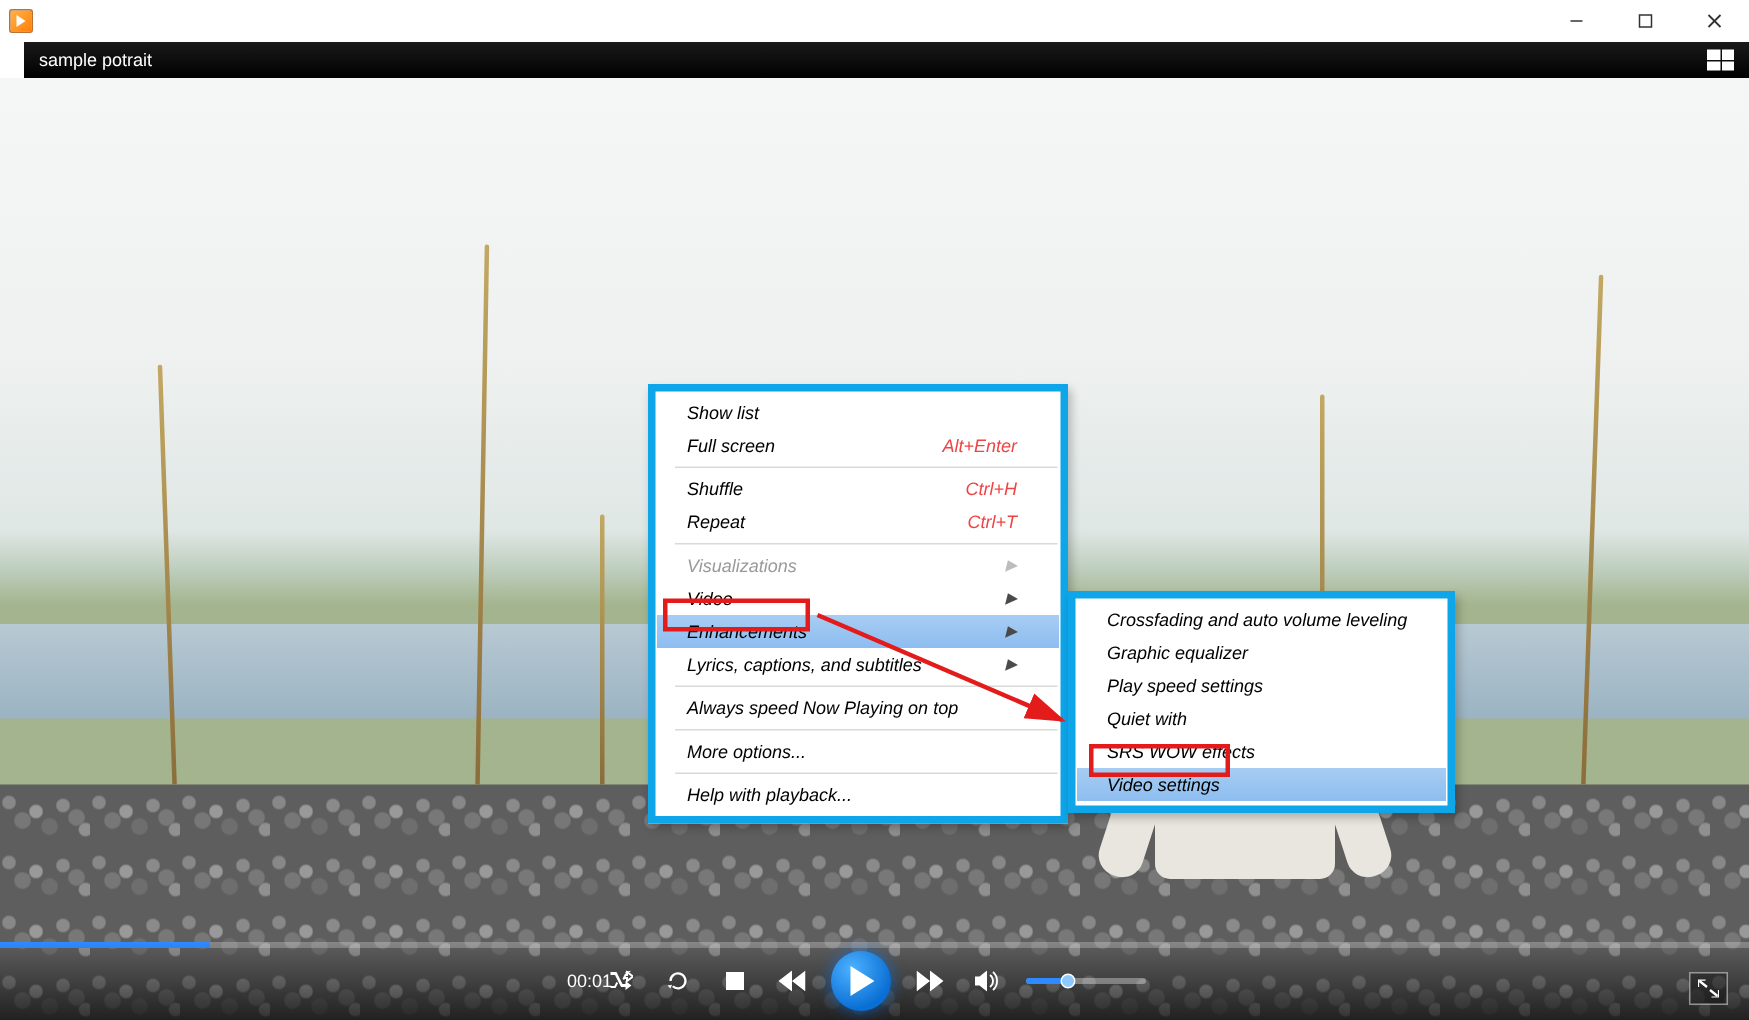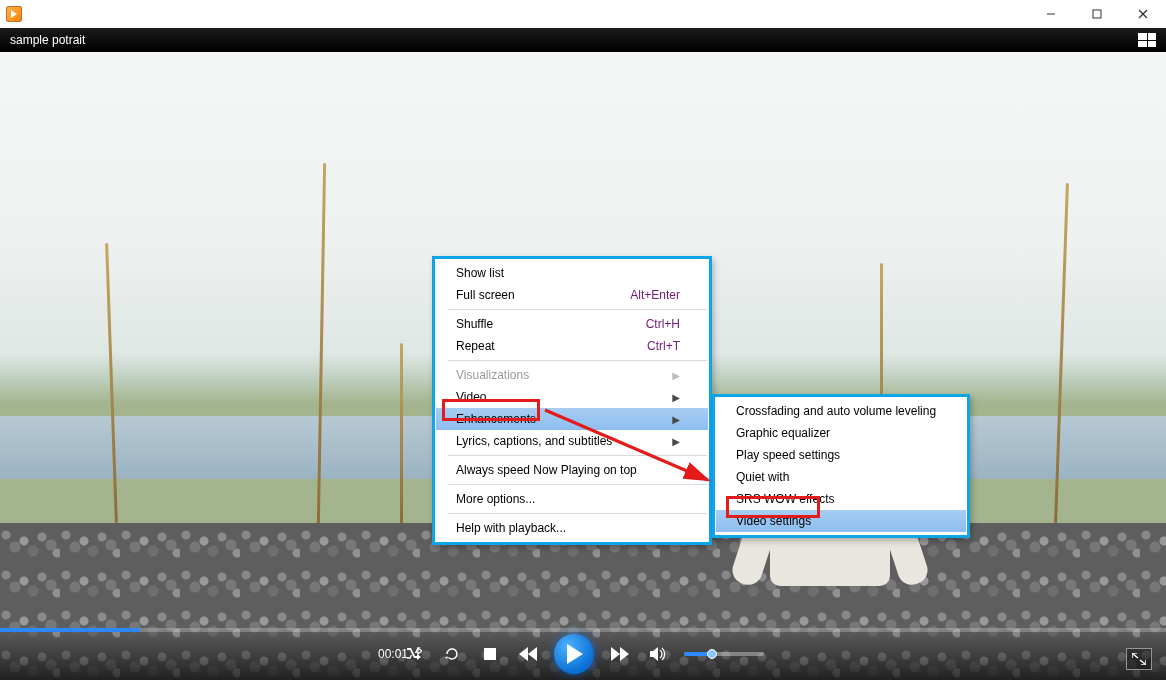--- a/index.html
+++ b/index.html
@@ -4,21 +4,21 @@
 <style>
   * { box-sizing: border-box; margin: 0; padding: 0; font-family: "Segoe UI", Tahoma, sans-serif; font-size: 12px; }
   html, body { width: 1166px; height: 680px; overflow: hidden; background: #fff; }
   
   .titlebar { height: 28px; background: #fff; display: flex; align-items: center; justify-content: space-between; padding-left: 6px; }
   .app-icon { width: 16px; height: 16px; background: linear-gradient(135deg,#ffb347,#ff8008); border:1px solid #b87333; border-radius:2px; position:relative; }
   .app-icon::after { content:''; position:absolute; left:4px; top:3px; border-left:6px solid #fff; border-top:4px solid transparent; border-bottom:4px solid transparent; }
   .win-controls { display:flex; }
   .win-btn { width:46px; height:28px; display:flex; align-items:center; justify-content:center; color:#333; }
   
-  .nowbar { height:24px; background:linear-gradient(#1a1a1a,#000); display:flex; align-items:center; justify-content:space-between; padding:0 10px; color:#fff; font-size:12px; }
+  .nowbar { height:24px; background:linear-gradient(#1a1a1a,#000); display:flex; align-items:center; justify-content:space-between; padding:0 10px; color:#fff; font-size:12px;margin-left:16px; }
   .nowbar-right { width:18px; height:14px; display:grid; grid-template-columns:1fr 1fr; grid-template-rows:1fr 1fr; gap:1px; }
   .nowbar-right span { background:#fff; }
   
   .stage { position:relative; width:1166px; height:calc(680px - 28px - 24px); background:#c6d7da; overflow:hidden; }
   .sky { position:absolute; inset:0; background:linear-gradient(#f5f7f7 0%, #eef1f0 30%, #dfe7e5 48%, #bfcfbf 52%, #a3b48e 56%); }
   .water { position:absolute; left:0; right:0; top:58%; height:10%; background:linear-gradient(#b7c9d3,#9bb3c2); }
   .pebbles { position:absolute; left:0; right:0; bottom:0; height:25%; background:
       radial-gradient(circle at 10% 30%, #888 0 4px, transparent 5px),
       radial-gradient(circle at 25% 60%, #777 0 5px, transparent 6px),
       radial-gradient(circle at 40% 45%, #999 0 4px, transparent 5px),
@@ -35,28 +35,28 @@
   .reed.r4 { left:700px; bottom:25%; height:200px; transform:rotate(-3deg);}
   .reed.r5 { left:880px; bottom:25%; height:260px; }
   .reed.r6 { left:1060px;bottom:25%; height:340px; transform:rotate(2deg);}
   .person { position:absolute; left:730px; bottom:15%; width:200px; height:190px; }
   .person .body { position:absolute; left:40px; bottom:0; width:120px; height:130px; background:#e8e6de; border-radius:40px 40px 10px 10px; }
   .person .head { position:absolute; left:80px; bottom:125px; width:44px; height:56px; background:#2e2318; border-radius:20px 20px 16px 16px; }
   .person .arm { position:absolute; bottom:0; width:30px; height:90px; background:#e8e6de; border-radius:14px; }
   .person .arm.l { left:12px; transform:rotate(18deg); }
   .person .arm.r { right:12px; transform:rotate(-18deg); }
   
-  .ctx { position:absolute; background:#fff; border:3px solid #0ea5e9; box-shadow:2px 3px 6px rgba(0,0,0,.25); padding:3px 1px; }
+  .ctx { position:absolute; background:#fff; border:5px solid #0ea5e9; box-shadow:2px 3px 6px rgba(0,0,0,.25); padding:3px 1px;font-style:italic; }
   .ctx .item { display:flex; align-items:center; justify-content:space-between; height:22px; padding:0 28px 0 20px; white-space:nowrap; color:#000; }
   .ctx .item.disabled { color:#9a9a9a; }
   .ctx .item.hl { background:#6fa8e6; background:linear-gradient(#a7cdf3,#8dbdf0);align-items:center; }
   .ctx .sep { height:1px; background:#d9d9d9; margin:3px 1px 3px 12px; }
   .ctx .arrow { margin-left:30px; color:#4a4a4a; font-size:10px; }
   .ctx .item.disabled .arrow { color:#bdbdbd; }
-  .ctx .shortcut { margin-left:43px; color:#701a75; }
+  .ctx .shortcut { margin-left:43px; color:#ef4444; }
   #ctx-main { left:432px; top:204px; width:280px; }
   #ctx-sub  { left:712px; top:342px; width:258px; }
   
   .annot-box { position:absolute; border:3px solid #e31b1b; pointer-events:none; }
   #annot1 { left:442px; top:347px; width:98px; height:22px; }
   #annot2 { left:726px; top:444px; width:94px; height:22px; }
   svg.arrow-svg { position:absolute; left:540px; top:348px; pointer-events:none; }
   
   .seek { position:absolute; left:0; right:0; bottom:48px; height:4px; background:rgba(255,255,255,.25); }
   .seek .prog { height:100%; width:12%; background:#2e8bff; }

